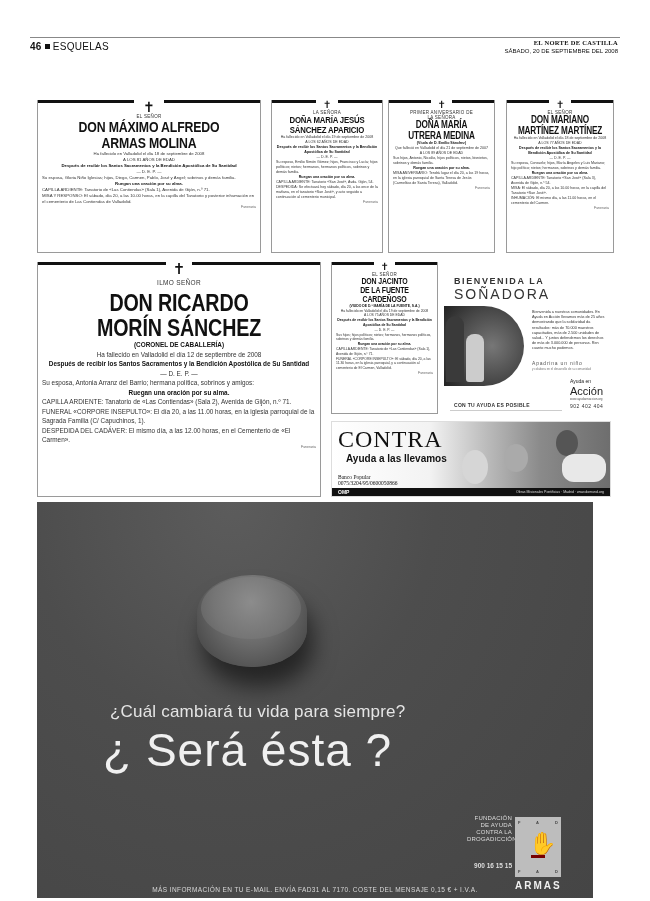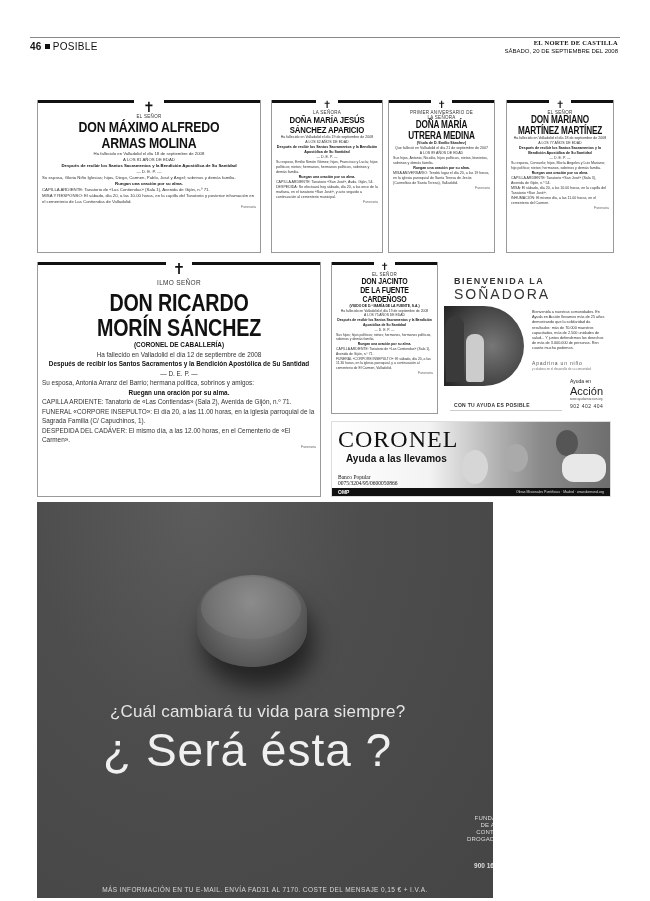--- a/index.html
+++ b/index.html
@@ -39,40 +39,40 @@
   .son-rule{left:6px;top:148px;width:112px;height:1px;background:#ccc;}
   .ad-dom{left:331px;top:421px;width:280px;height:76px;overflow:hidden;background:linear-gradient(90deg,#fff 0%,#f3f3f3 35%,#bdbdbd 55%,#8a8a8a 75%,#6e6e6e 100%);border:1px solid #ddd;box-sizing:border-box;}
   .dom-title{left:6px;top:4px;font-family:"Liberation Serif",serif;font-size:24px;letter-spacing:1px;color:#111;line-height:26px;}
   .dom-sub{left:14px;top:31px;font-size:10px;font-weight:bold;color:#111;}
   .dom-bank{left:6px;top:52px;font-family:"Liberation Serif",serif;font-size:5.5px;line-height:6px;color:#111;}
   .dom-bar{left:0;bottom:0;width:100%;height:8px;background:#111;color:#ddd;font-size:3.5px;line-height:8px;}
   .dom-bar .l{position:absolute;left:6px;top:0;font-weight:bold;font-size:5px;color:#fff;}
   .dom-bar .r{position:absolute;right:6px;top:0;}
   .dom-kids{left:120px;top:6px;width:160px;height:62px;}
   .dom-kids div{position:absolute;border-radius:50%;}
-  .ad-fad{left:37px;top:502px;width:456px;height:396px;overflow:hidden;background:radial-gradient(ellipse at 35% 0%,#5c5c5c 0%,#4d4d4d 40%,#454545 100%);}
+  .ad-fad{left:37px;top:502px;width:556px;height:396px;overflow:hidden;background:radial-gradient(ellipse at 35% 0%,#5c5c5c 0%,#4d4d4d 40%,#454545 100%);}
   .pill{left:160px;top:73px;width:110px;height:92px;border-radius:50% / 42%;background:radial-gradient(ellipse at 50% 30%,#8a8a8a 0%,#6b6b6b 45%,#3c3c3c 100%);box-shadow:6px 20px 22px rgba(0,0,0,0.55);}
   .pill .top{position:absolute;left:4px;top:2px;width:100px;height:62px;border-radius:50%;background:radial-gradient(circle at 50% 40%,#8c8c8c 0%,#757575 60%,#5e5e5e 100%);}
   .fad-q{left:73px;top:200px;font-size:17px;color:#e5e5e5;letter-spacing:0.2px;}
   .fad-big{left:66px;top:222px;font-size:46px;color:#f0f0f0;letter-spacing:1px;line-height:52px;}
   .fad-org{left:430px;top:313px;width:45px;text-align:right;font-size:6px;line-height:7px;color:#ddd;letter-spacing:0.2px;}
   .fad-tel{left:430px;top:360px;width:45px;text-align:right;font-size:6.5px;color:#ddd;font-weight:bold;}
   .fad-logo{left:478px;top:315px;width:46px;height:60px;background:#bdbdbd;}
   .fad-logo .c{position:absolute;font-size:4px;color:#444;font-weight:bold;}
   .fad-hand{left:14px;top:16px;font-size:22px;color:#fff;line-height:22px;}
   .fad-band{left:16px;top:38px;width:14px;height:3px;background:#700;}
   .fad-piensa{left:478px;top:378px;font-weight:bold;font-size:10px;color:#f0f0f0;letter-spacing:2px;}
   .fad-foot{left:0;width:100%;top:384px;text-align:center;font-size:6.5px;color:#d8d8d8;letter-spacing:0.4px;}
 </style>
 </head>
 <body>
 
 <div class="abs hdr-rule"></div>
 <div class="abs hdr-left">
-  <b>46</b><span class="hdr-sq"></span><span>POSIBLE</span>
+  <b>46</b><span class="hdr-sq"></span><span>ESQUELAS</span>
 </div>
 <div class="abs hdr-right">
   <div class="paper">EL NORTE DE CASTILLA</div>
   <div>SÁBADO, 20 DE SEPTIEMBRE DEL 2008</div>
 </div>
 
 <div class="abs obit" style="left:37px;top:100px;width:224px;height:153px;">
   <div class="topbar">
       <span style="left:0;width:96px;"></span>
       <span style="right:0;width:96px;"></span>
@@ -221,21 +221,21 @@
   <div class="abs son-rule"></div>
 </div>
 
 <div class="abs ad-dom">
   <div class="abs dom-kids">
     <div style="left:10px;top:22px;width:26px;height:34px;background:#d6d6d6;"></div>
     <div style="left:52px;top:16px;width:24px;height:28px;background:#aaa;"></div>
     <div style="left:104px;top:2px;width:22px;height:26px;background:#555;"></div>
     <div style="left:110px;top:26px;width:44px;height:28px;background:#e8e8e8;border-radius:12px;"></div>
   </div>
-  <div class="abs dom-title">CORONEL</div>
+  <div class="abs dom-title">CONTRA</div>
   <div class="abs dom-sub">Ayuda a las llevamos</div>
   <div class="abs dom-bank">
     <div>Banco Popular</div>
     <div>0075/3204/95/0600050866</div>
   </div>
   <div class="abs dom-bar">
     <span class="l">OMP</span>
     <span class="r">Obras Misionales Pontificias · Madrid · www.domund.org</span>
   </div>
 </div>

